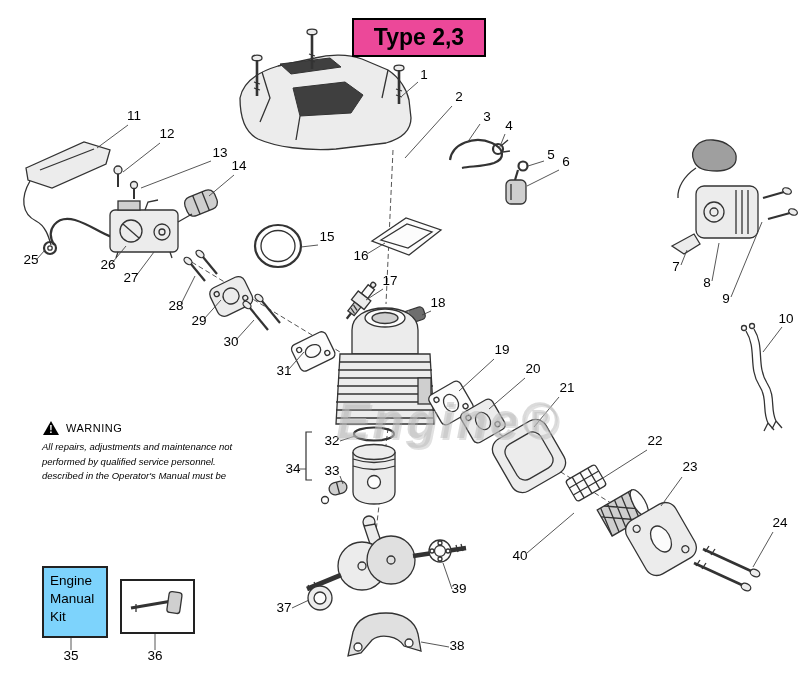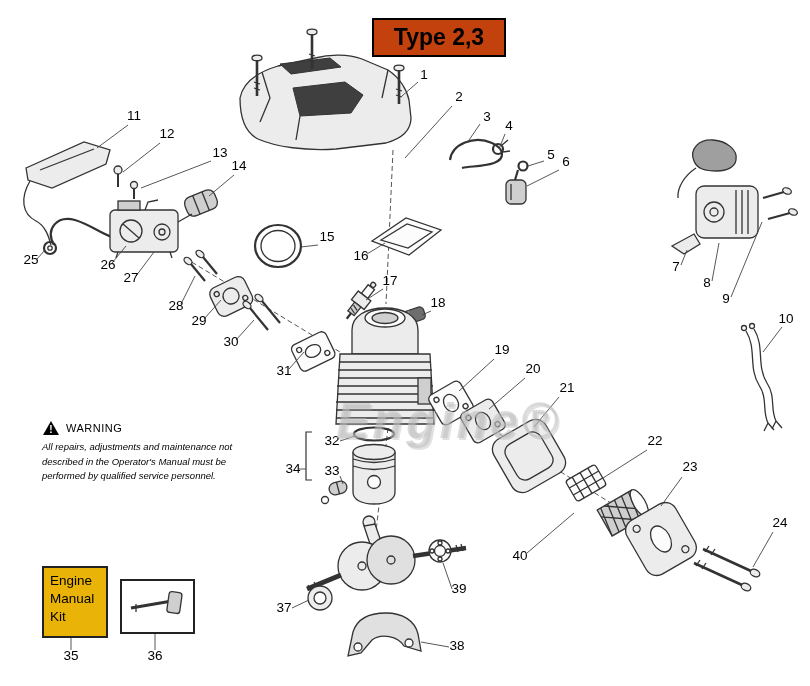--- a/index.html
+++ b/index.html
@@ -14,27 +14,27 @@
   .flw{fill:#fcfcfc;stroke:#333;stroke-width:1.3}
   .flg{fill:#9f9f9f;stroke:#333;stroke-width:1.3}
   .flg2{fill:#cfcfcf;stroke:#333;stroke-width:1.3}
   .dark{fill:#3f3f3f;stroke:#333;stroke-width:1}
   .dash{stroke:#555;stroke-width:1;stroke-dasharray:5 3;fill:none}
   .leader line{stroke:#444;stroke-width:0.9}
   .callout{font-family:"Liberation Sans",sans-serif;font-size:13.5px;fill:#000;text-anchor:middle}
   
   .title-box{position:absolute;left:352px;top:18px;width:130px;height:35px;z-index:3;
              border:2.5px solid #000;display:flex;align-items:center;justify-content:center;
-             font-size:23px;font-weight:bold;background:#c2410c;margin-left:20px;}
+             font-size:23px;font-weight:bold;background:#ec4899;}
   .warning{position:absolute;left:42px;top:420px;width:214px;z-index:3;}
   .warning-head{display:flex;align-items:center;gap:6px;margin-bottom:4px;}
   .warning-head .wtitle{font-weight:normal;font-size:11px;letter-spacing:.5px;}
   .warning p{margin:0;font-size:9.5px;line-height:14.5px;white-space:nowrap;font-style:italic;}
   .gasket-box{position:absolute;left:42px;top:566px;width:56px;height:64px;z-index:3;
-              border:2px solid #222;padding:4px 0 0 6px;font-size:13.5px;line-height:18px;background:#eab308;}
+              border:2px solid #222;padding:4px 0 0 6px;font-size:13.5px;line-height:18px;background:#7dd3fc;}
   .gasket-box span{display:block;}
   .tool-box{position:absolute;left:120px;top:579px;width:71px;height:51px;z-index:3;
             border:2px solid #222;background:transparent;}
   .watermark{position:absolute;left:336px;top:392px;z-index:4;pointer-events:none;
              font-size:50px;font-weight:bold;font-style:italic;letter-spacing:3px;
              color:rgba(190,190,190,0.55);text-shadow:2px 2px 0 rgba(170,170,170,0.35);}
 </style>
 </head>
 <body>
 
@@ -370,22 +370,22 @@
 
   <div class="warning">
     <div class="warning-head">
       <svg width="18" height="16">
         <path d="M9 1 L17 15 L1 15 Z" fill="#000"></path>
         <text x="9" y="13" fill="#fff" font-size="10" font-weight="bold" text-anchor="middle">!</text>
       </svg>
       <span class="wtitle">WARNING</span>
     </div>
     <p>All repairs, adjustments and maintenance not</p>
+    <p>performed by qualified  service personnel.</p>
     <p>described in the Operator's Manual must be</p>
-    <p>performed by qualified  service personnel.</p>
   </div>
 
   <div class="gasket-box">
     <span>Engine</span>
     <span>Manual</span>
     <span>Kit</span>
   </div>
 
   <div class="tool-box"></div>
 

